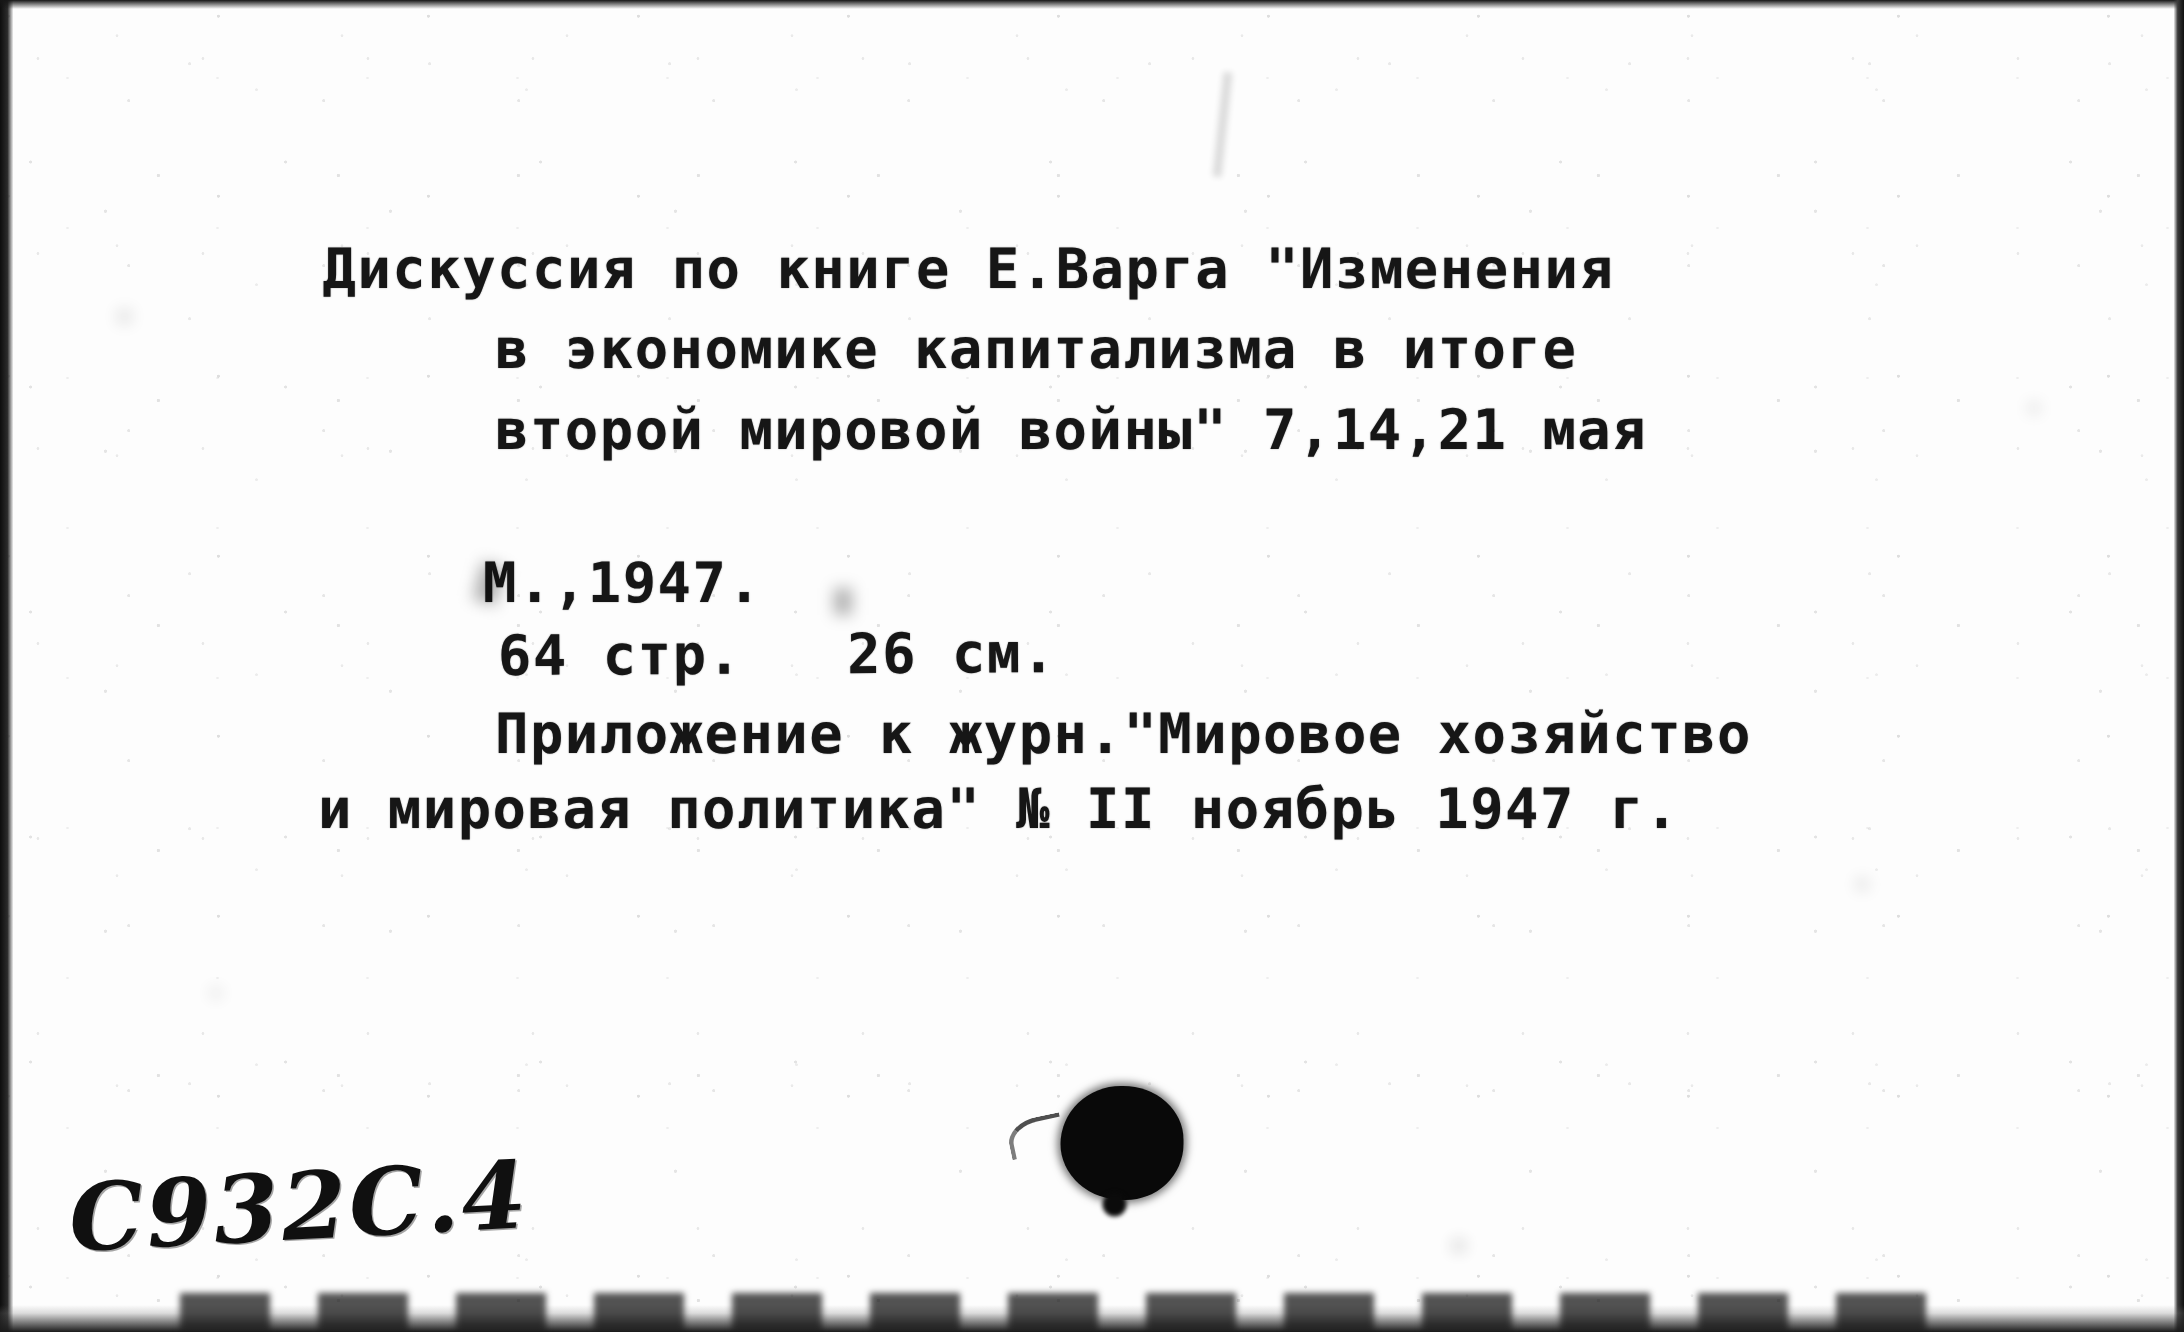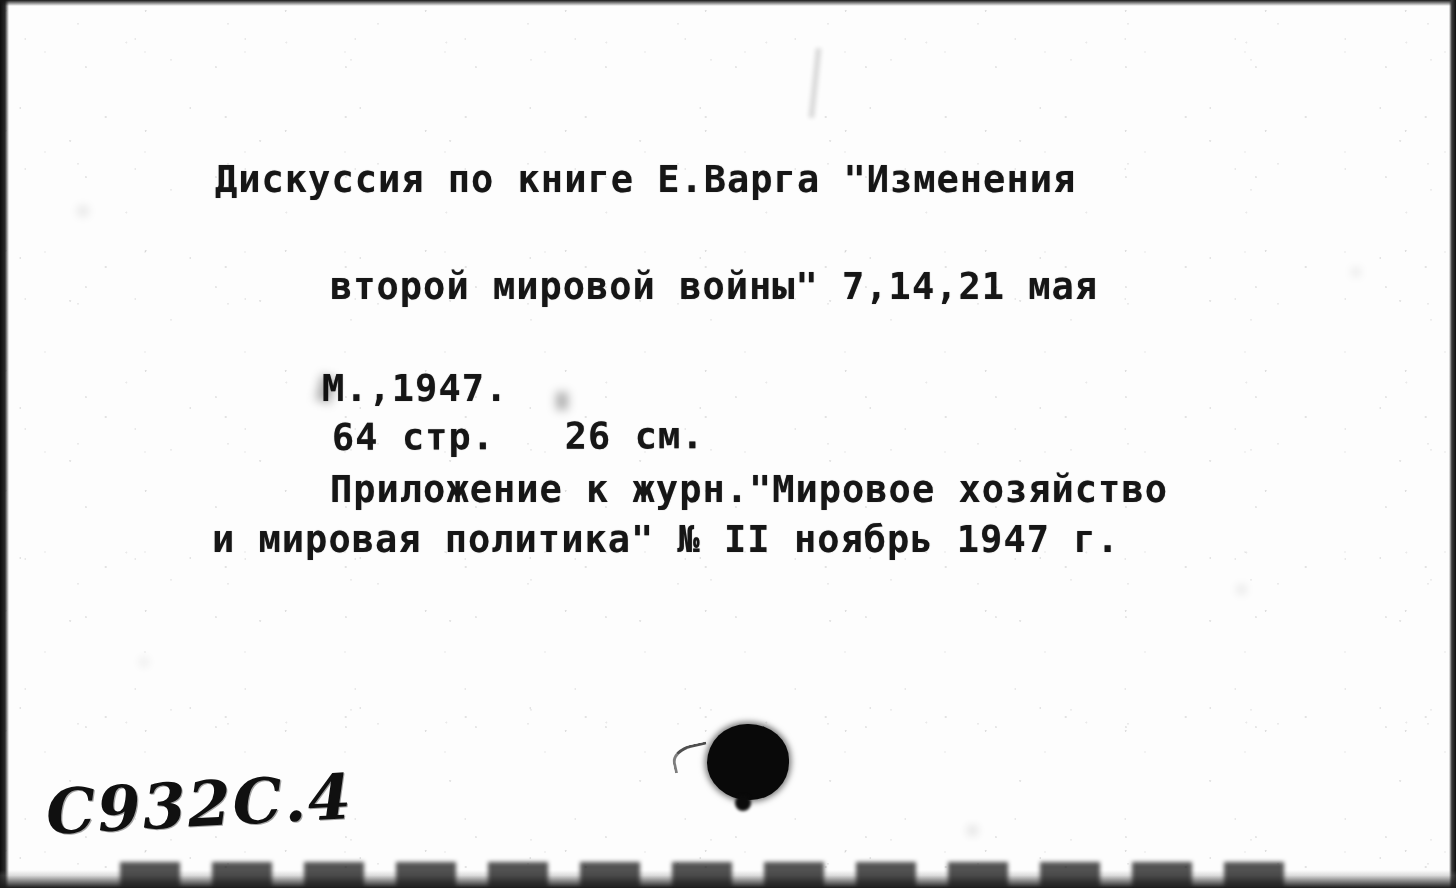--- a/index.html
+++ b/index.html
@@ -156,20 +156,21 @@
     text-shadow: 1px 1px 0 rgba(0,0,0,0.35);
   }
 </style>
 </head>
 <body>
 
 <div id="card">
 
   <div class="typed">
     <div class="tline l0">Дискуссия по книге Е.Варга "Изменения</div>
+    <div class="tline l1">в экономике капитализма в итоге</div>
     <div class="tline l2">второй мировой войны" 7,14,21 мая</div>
     <div class="tline l4">М.,1947.</div>
     <div class="tline l5">64 стр.   26 см.</div>
     <div class="tline l6">Приложение к журн."Мировое хозяйство</div>
     <div class="tline l7">и мировая политика" № II ноябрь 1947 г.</div>
   </div>
 
   <div class="dot-hook"></div>
   <div class="ink-dot"></div>
   <div class="ink-tail"></div>

